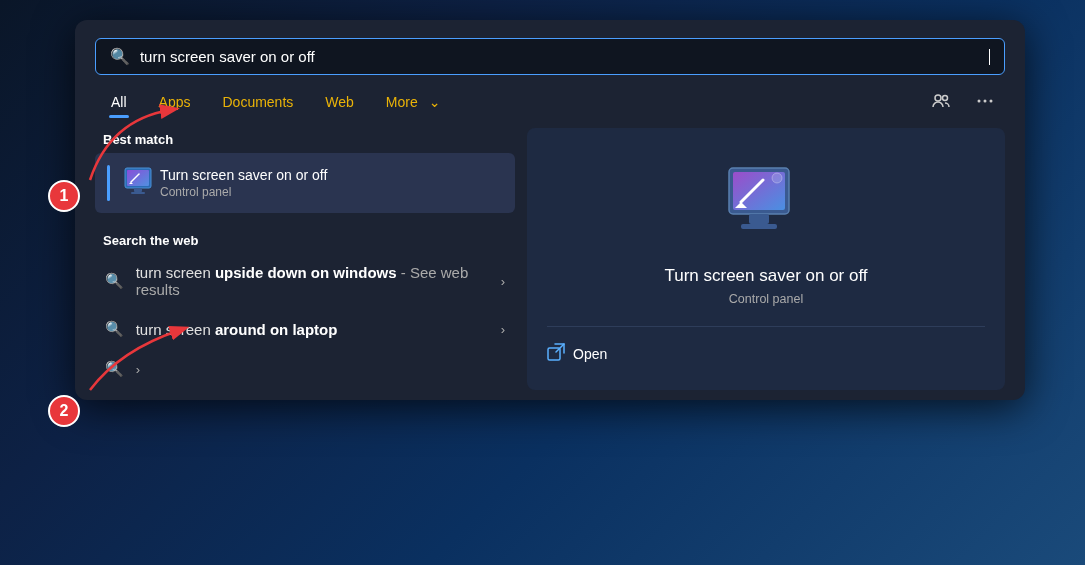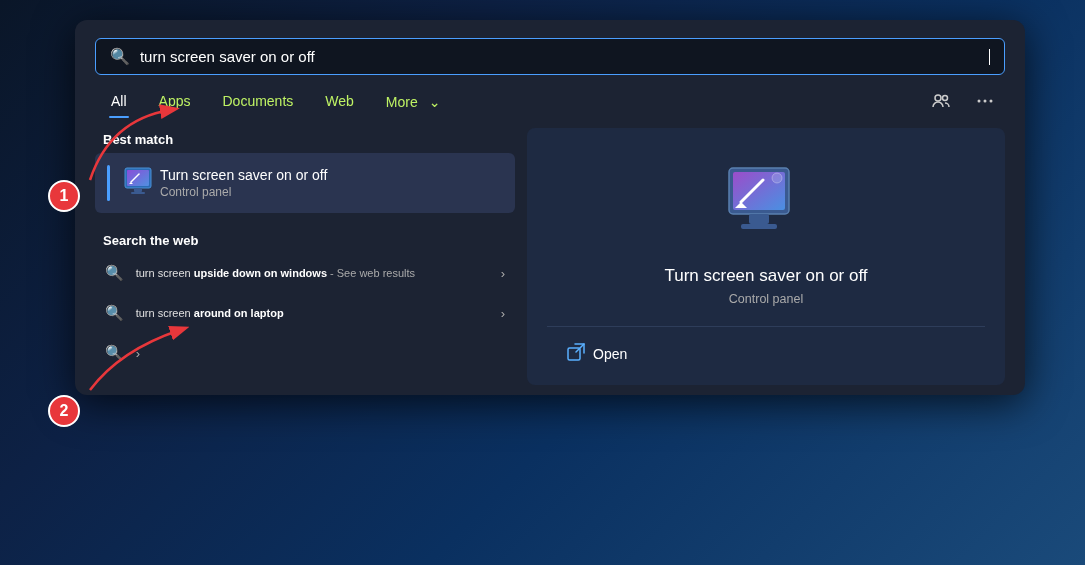--- a/index.html
+++ b/index.html
@@ -56,25 +56,26 @@
       width: 1.5px;
       height: 16px;
       background: #fff;
       vertical-align: middle;
       margin-left: 1px;
     }
 
     
     .tabs-row {
       display: flex;
+      align-items: center;
       margin-bottom: 10px;
       gap: 0;
     }
     .tab {
-      color: #bef264;
+      color: #eab308;
       font-size: 14px;
       padding: 4px 16px 8px 16px;
       cursor: pointer;
       position: relative;
       white-space: nowrap;
     }
     .tab.active {
       color: #fff;
       font-weight: 500;
     }
@@ -173,21 +174,21 @@
       margin-bottom: 2px;
     }
     .web-search-icon {
       color: #aaa;
       font-size: 15px;
       margin-right: 12px;
       flex-shrink: 0;
     }
     .web-result-text {
       color: #e0e0e0;
-      font-size: 11px;
+      font-size: 15px;
       flex: 1;
     }
     .web-result-text strong {
       color: #fff;
       font-weight: 600;
     }
     .web-result-text .see-web {
       color: #aaa;
       font-weight: 400;
     }
@@ -232,21 +233,20 @@
       height: 1px;
       background: #2e3d5a;
       margin-bottom: 16px;
     }
     .open-button {
       display: flex;
       align-items: center;
       gap: 8px;
       cursor: pointer;
       align-self: flex-start;
-      margin-left: 20px;
     }
     .open-icon {
       color: #5ab0ff;
       font-size: 16px;
     }
     .open-label {
       color: #fff;
       font-size: 14px;
     }
 

